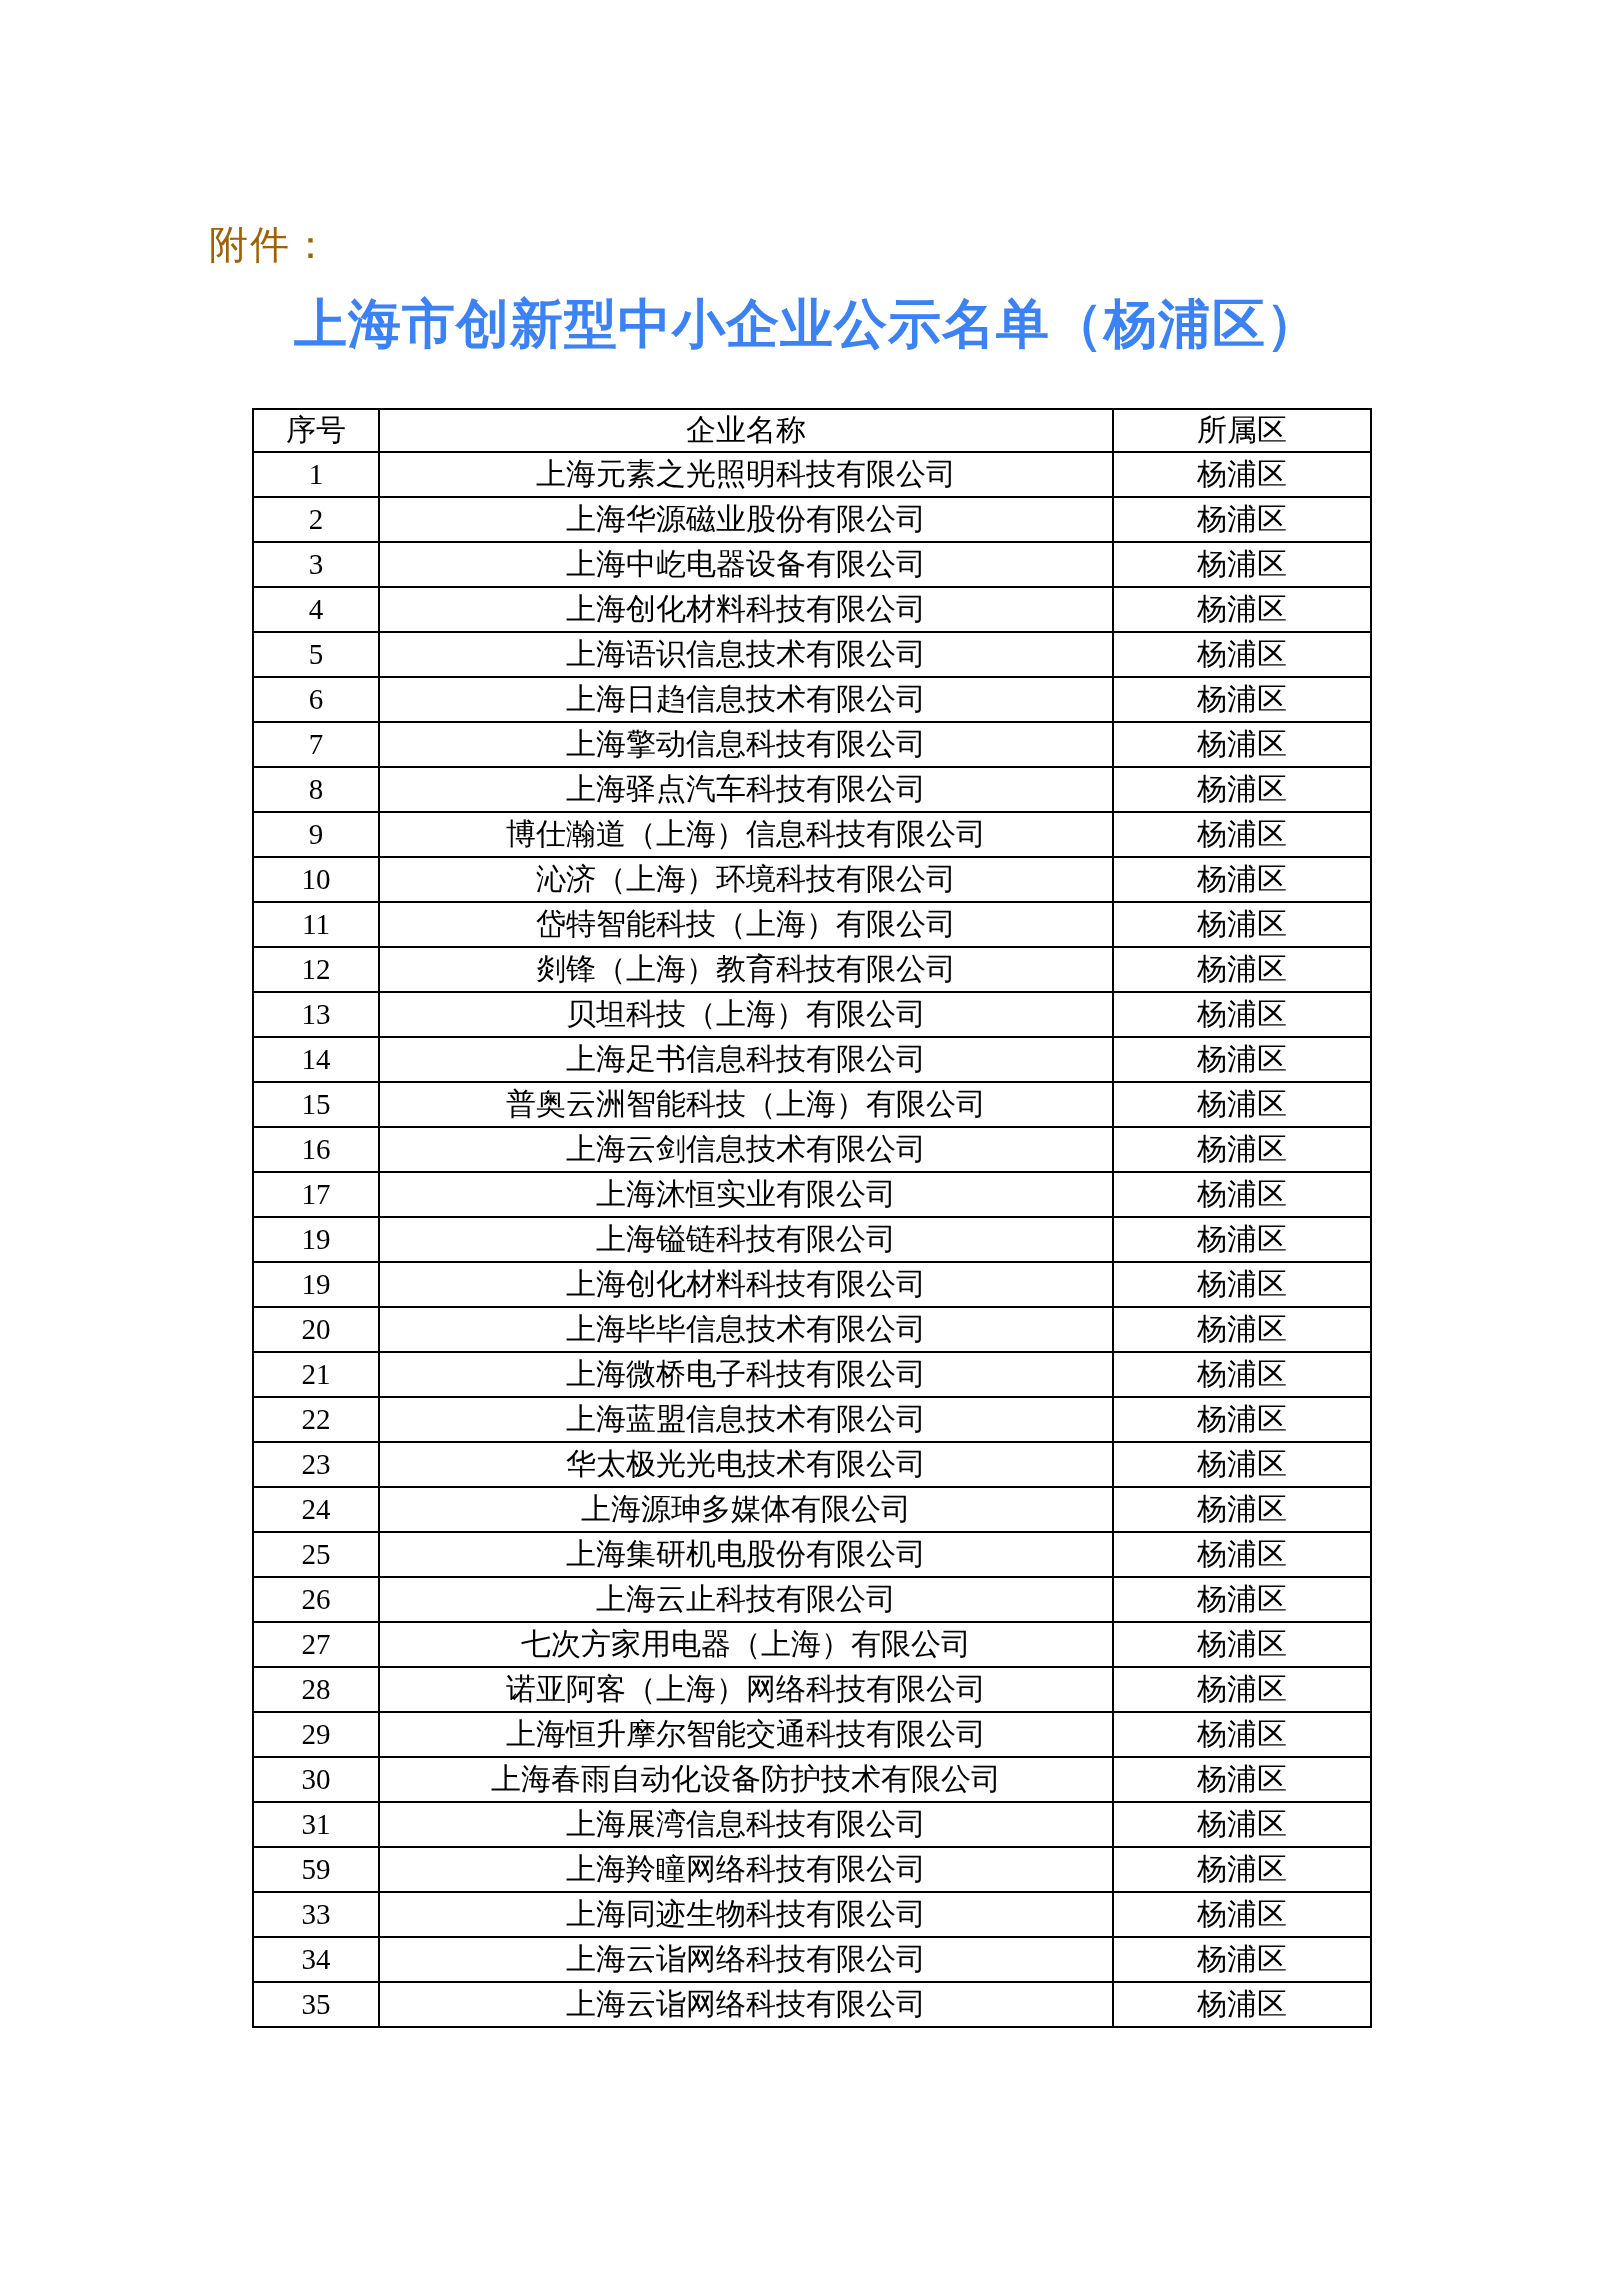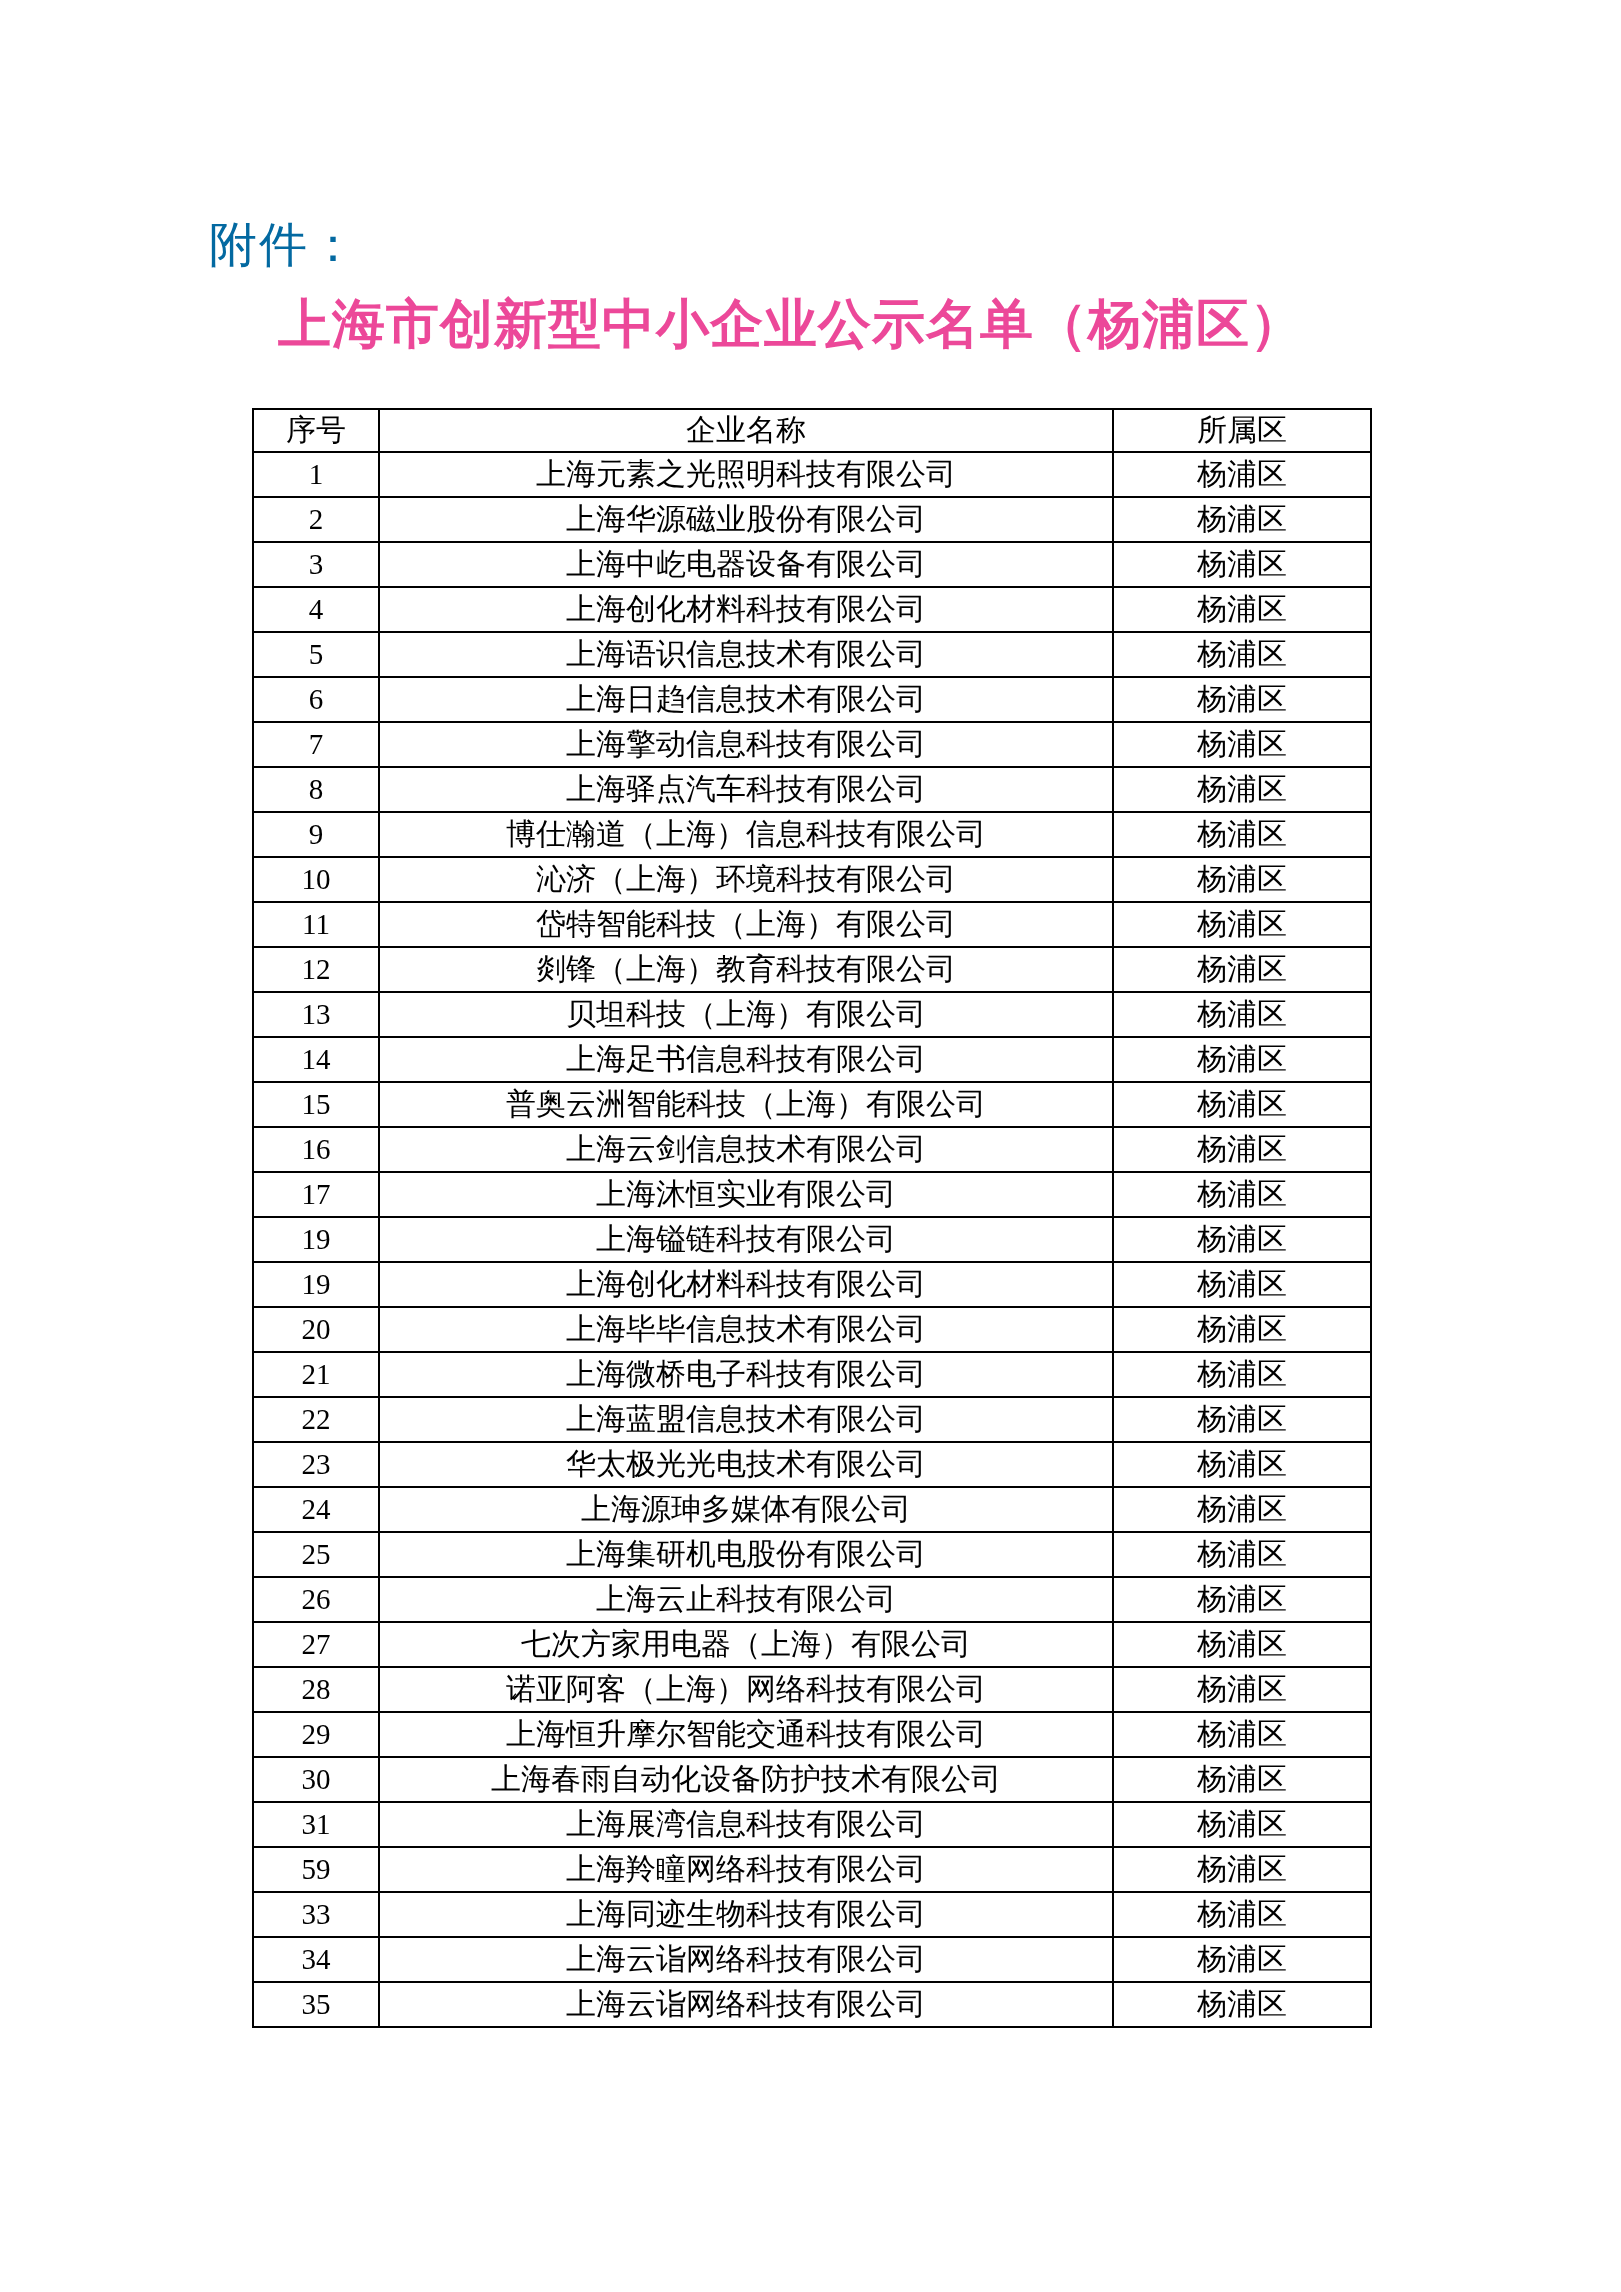--- a/index.html
+++ b/index.html
@@ -13,37 +13,37 @@
     height: 2293px;
     background: #ffffff;
     color: #000000;
     font-family: "Liberation Serif", "DejaVu Serif", serif;
     overflow: hidden;
   }
   .attachment-label {
     position: absolute;
     left: 209px;
     top: 223px;
-    font-size: 48px;
+    font-size: 39px;
     line-height: 43px;
     letter-spacing: 2px;
-    color: #0369a1;
+    color: #a16207;
   }
   .doc-title {
     position: absolute;
-    left: 232px;
+    left: 248px;
     top: 294px;
     width: 1118px;
     text-align: center;
     font-size: 53px;
     line-height: 61px;
     font-weight: bold;
     letter-spacing: 1px;
     white-space: nowrap;
-    color: #ec4899;
+    color: #3b82f6;
   }
   table.company-table {
     position: absolute;
     left: 252px;
     top: 408px;
     width: 1118px;
     border-collapse: collapse;
     table-layout: fixed;
   }
   .company-table col.col-no   { width: 126px; }

